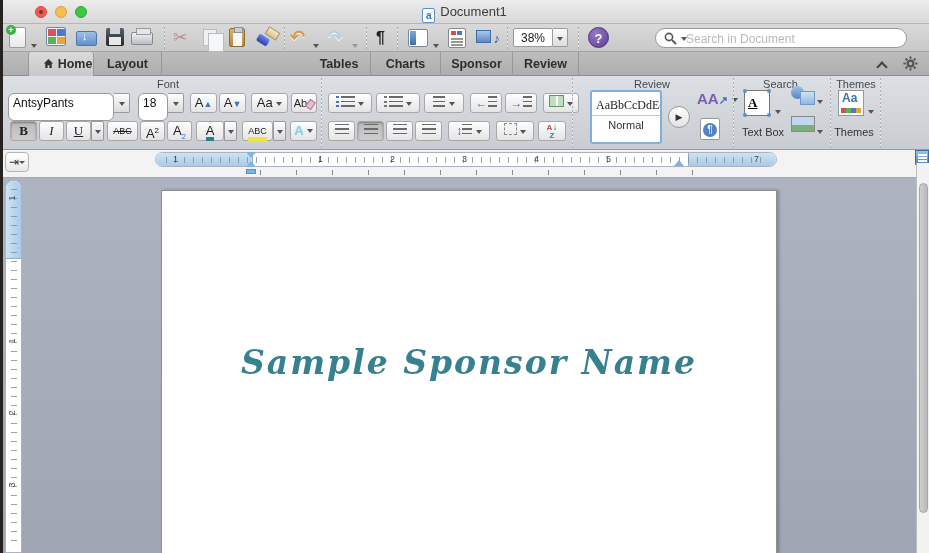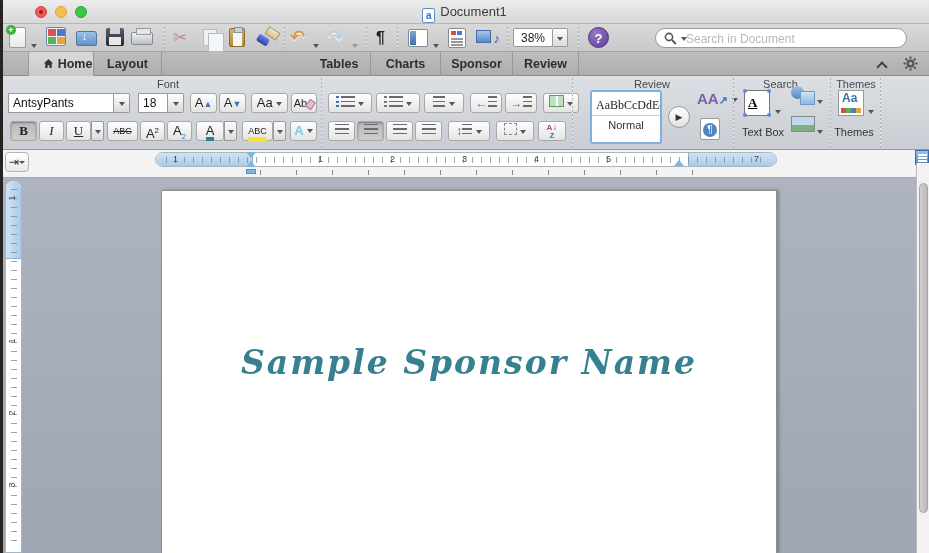--- a/index.html
+++ b/index.html
@@ -63,21 +63,21 @@
   .tab{top:0;height:24px;font-size:12.5px;font-weight:bold;color:#2e2e2e;text-align:center;line-height:24px;border-right:1px solid #989898;}
   .tab.first{border-left:1px solid #989898;padding-left:13px;}
   .tab.active{background:linear-gradient(#dadada,#c9c9c9);border-radius:3px 3px 0 0;}
   .tab-extra{top:5px;color:#444;}
   
   .ribbon{left:0;top:76px;width:929px;height:74px;background:linear-gradient(#dcdfe3,#c9cdd3);border-bottom:1px solid #9a9a9a;}
   .gsep{top:2px;width:1px;height:70px;background:repeating-linear-gradient(to bottom,#aab0b8 0 2px,#e8eaee 2px 4px);}
   .glabel{top:2px;font-size:11px;color:#45494e;text-align:center;}
   .rbtn{height:20px;background:linear-gradient(#fefefe,#e4e4e4);border:1px solid #a8a8a8;border-radius:3px;font-size:13px;color:#222;text-align:center;line-height:18px;}
   .rbtn.active{background:linear-gradient(#b9b9b9,#cecece);box-shadow:inset 0 1px 2px rgba(0,0,0,.35);}
-  .combo{height:20px;background:#fff;border:1px solid #9a9a9a;border-radius:0;font-size:12px;color:#111;line-height:18px;padding-left:4px;}
+  .combo{height:28px;background:#fff;border:1px solid #9a9a9a;border-radius:6px;font-size:12px;color:#111;line-height:18px;padding-left:4px;}
   .combobtn{height:20px;width:16px;background:linear-gradient(#fdfdfd,#dadada);border:1px solid #9a9a9a;border-left:none;border-radius:0 2px 2px 0;text-align:center;line-height:18px;}
   .lines{display:inline-block;width:14px;height:11px;background:repeating-linear-gradient(to bottom,#6a6a6a 0 1.5px,transparent 1.5px 4.5px);}
   .dotcol{display:inline-block;width:3px;height:11px;margin-right:2px;background:repeating-linear-gradient(to bottom,#3f74c0 0 2px,transparent 2px 4.5px);}
   .bluearr{color:#3f74c0;font-weight:bold;font-size:12px;}
   .cols-ic{display:inline-block;width:15px;height:12px;border:1px solid #5a9a5a;background:repeating-linear-gradient(to right,#bfe0bf 0 6px,#fff 6px 8px);}
   .dotted-sq{display:inline-block;width:13px;height:12px;border:1px dashed #8a8a8a;}
   .style-prev{background:#fff;border:2px solid #7fb0dc;border-radius:3px;}
   .style-sample{font-family:"Liberation Serif",serif;font-size:12px;color:#222;white-space:nowrap;overflow:hidden;display:block;padding:6px 2px 2px 4px;}
   .style-name{display:block;border-top:1px solid #c9c9c9;font-size:11px;color:#333;text-align:center;padding-top:3px;}
   .circlebtn{width:22px;height:22px;border-radius:50%;background:linear-gradient(#fff,#e2e2e2);border:1px solid #9a9a9a;text-align:center;line-height:20px;font-size:9px;color:#333;}

